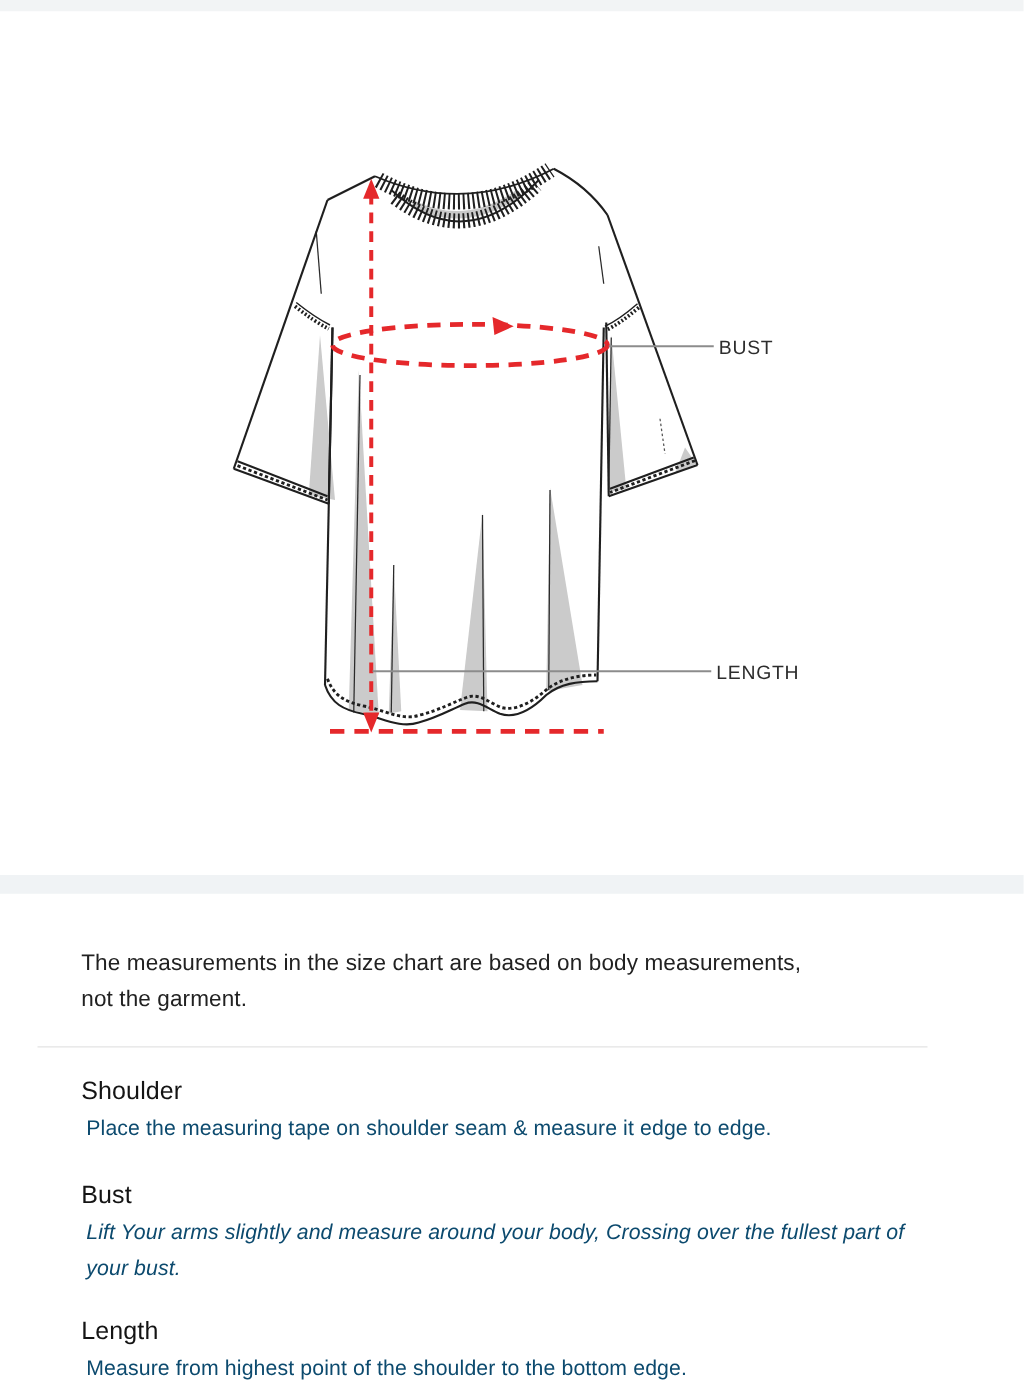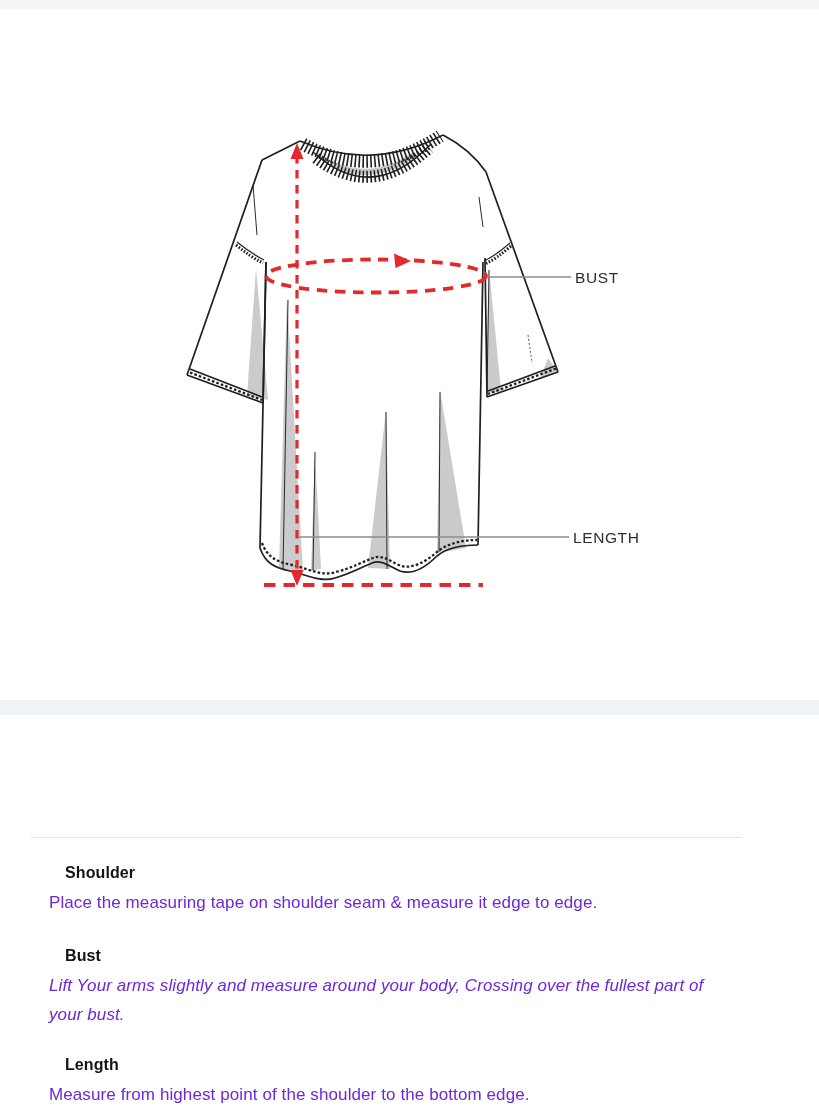--- a/index.html
+++ b/index.html
@@ -13,26 +13,26 @@
   .divider-band{position:absolute;top:700px;left:0;width:819px;height:15px;background:#f0f3f5;}
   .note{
     position:absolute;top:756px;left:65px;width:700px;
     font-size:18px;line-height:29px;color:#212121;letter-spacing:.1px;
   }
   .section-divider{
     position:absolute;top:837px;left:30px;width:712px;height:0;
     border-top:1px solid #e4e4e4;
   }
   .sec-title{
-    position:absolute;left:65px;font-size:16px;line-height:24px;color:#141414;
-    font-weight:700;letter-spacing:.1px;
+    position:absolute;left:65px;font-size:20px;line-height:24px;color:#141414;
+    font-weight:400;letter-spacing:.1px;
   }
   .sec-body{
-    position:absolute;left:49px;width:668px;font-size:17px;line-height:28.5px;
-    color:#6d28d9;letter-spacing:.1px;
+    position:absolute;left:69px;width:668px;font-size:17px;line-height:28.5px;
+    color:#0c4a6e;letter-spacing:.1px;
   }
   #shoulder-title{top:861px;}
   #shoulder-body{top:889px;}
   #bust-title{top:944px;}
   #bust-body{top:972px;font-style:italic;}
   #length-title{top:1053px;}
   #length-body{top:1081px;}
   svg text.callout{
     font-family:"Liberation Sans","DejaVu Sans",sans-serif;
     font-size:15.5px;letter-spacing:.6px;fill:#2d2d2d;font-weight:500;
@@ -118,20 +118,22 @@
     <text x="575" y="283" class="callout">BUST</text>
     <path d="M298,537 L569,537" stroke="#8c8c8c" stroke-width="1.6"></path>
     <text x="573" y="543" class="callout">LENGTH</text>
   </g>
 </svg>
 </div>
 
 <div class="divider-band"></div>
 
 <div class="note">
+  <div>The measurements in the size chart are based on body measurements,</div>
+  <div> not the garment.</div>
 </div>
 
 <div class="section-divider"></div>
 
 <div class="sec-title" id="shoulder-title">Shoulder</div>
 <div class="sec-body" id="shoulder-body">Place the measuring tape on shoulder seam &amp; measure it edge to edge.</div>
 
 <div class="sec-title" id="bust-title">Bust</div>
 <div class="sec-body" id="bust-body">Lift Your arms slightly and measure around your body, Crossing over the fullest part of your bust.</div>
 

